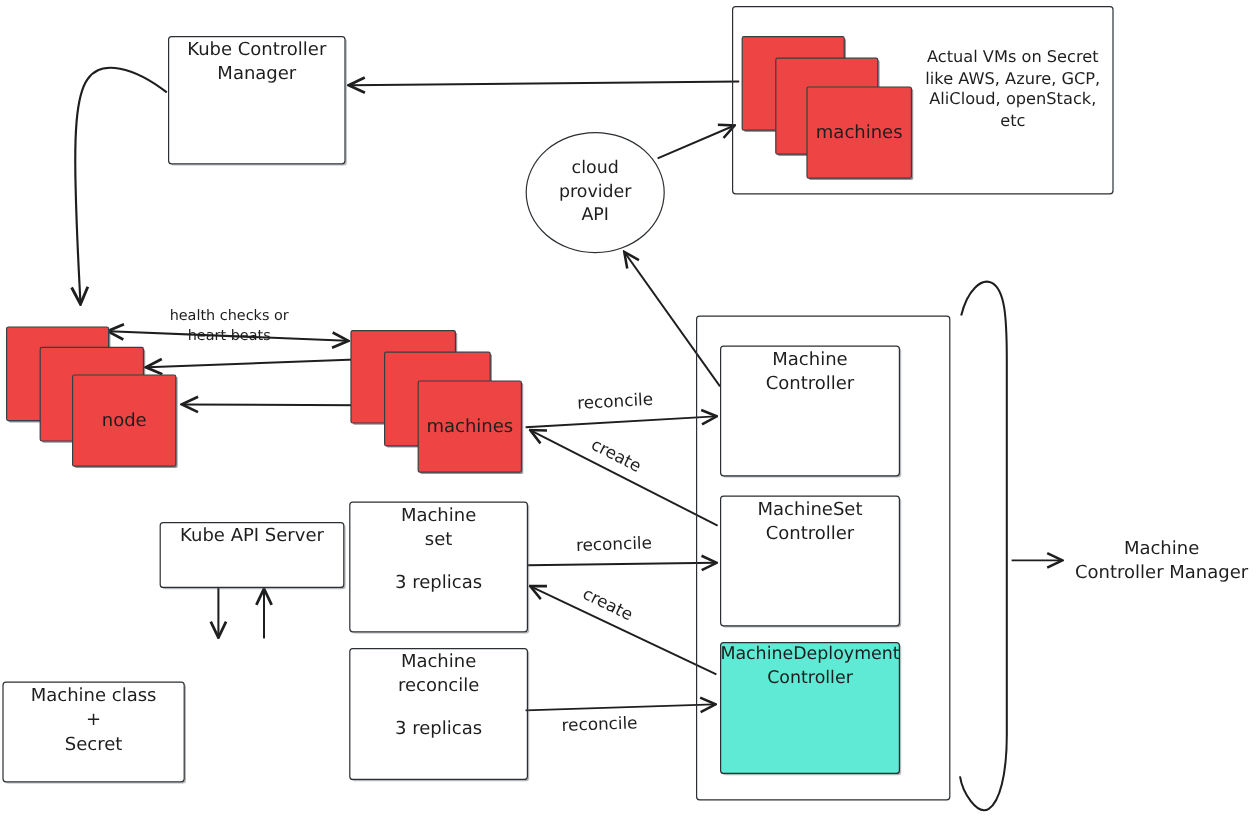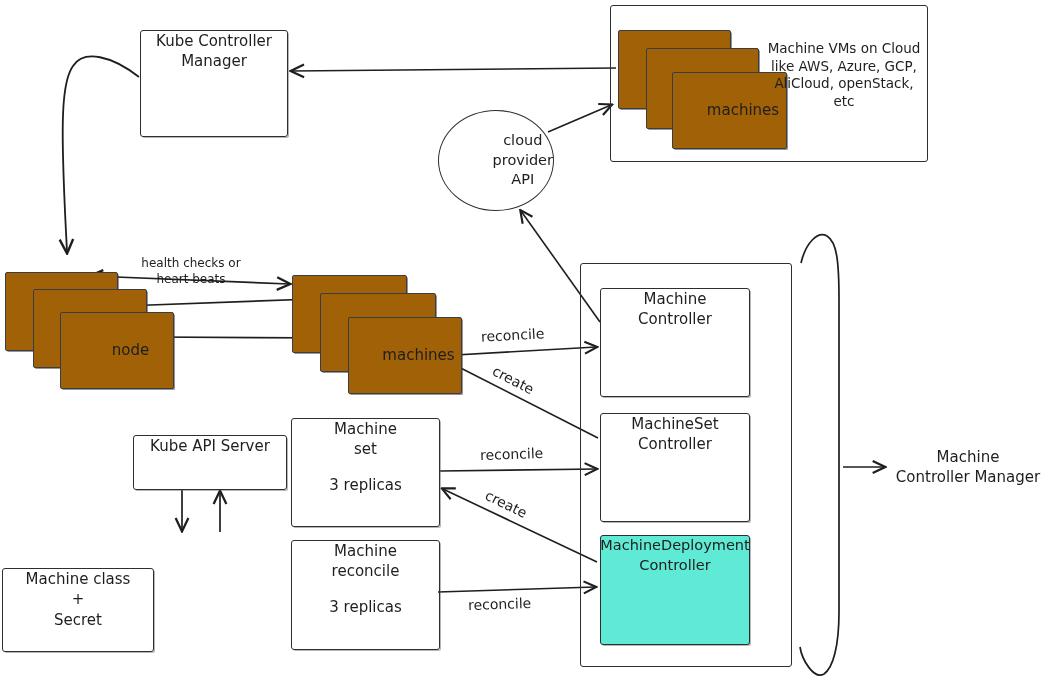--- a/index.html
+++ b/index.html
@@ -3,26 +3,26 @@
 <meta charset="utf-8">
 <style>
   html,body{margin:0;padding:0;background:#ffffff;}
   #canvas{position:relative;width:1049px;height:688px;background:#ffffff;overflow:hidden;
           font-family:"DejaVu Sans",sans-serif;color:#1e1e1e;}
   svg.wires{position:absolute;left:0;top:0;width:1049px;height:688px;}
   .box{position:absolute;border:1.7px solid #2b2f33;border-radius:3px;background:transparent;
        display:flex;align-items:flex-start;justify-content:center;text-align:center;
        box-shadow:1.5px 1.5px 0 -0.5px rgba(90,95,100,.45);}
   .lbl{font-size:15px;line-height:1.35;}
-  .sq{position:absolute;background:#a16207;border:1.8px solid #383e44;border-radius:2px;
+  .sq{position:absolute;background:#ef4444;border:1.8px solid #383e44;border-radius:2px;
       display:flex;align-items:center;justify-content:center;
-      box-shadow:1.5px 1.5px 0 -0.5px rgba(60,64,68,.55);padding-left:27px;}
+      box-shadow:1.5px 1.5px 0 -0.5px rgba(60,64,68,.55);}
   .sq .lbl{font-size:15px;}
   .circle{position:absolute;border:1.8px solid #2b2f33;border-radius:50%;background:#fff;
-          display:flex;align-items:center;justify-content:flex-end;text-align:center;}
+          display:flex;align-items:center;justify-content:center;text-align:center;}
   .note{position:absolute;font-size:13.5px;line-height:1.3;text-align:center;}
   .edge-label{position:absolute;font-size:14px;white-space:nowrap;}
   .free-label{position:absolute;font-size:15px;line-height:1.3;text-align:center;}
   .replicas{margin-top:15px;font-size:15px;}
   .nowrap{white-space:nowrap;}
 </style>
 </head>
 <body>
 
 <div id="canvas">
@@ -60,21 +60,21 @@
     <div class="lbl" style="padding:0 12px;">Kube Controller Manager</div>
   </div>
 
   <div class="box" style="left:610px;top:5px;width:316px;height:155px;box-shadow:none;"></div>
   <div class="sq" style="left:618px;top:30px;width:84px;height:77px;"></div>
   <div class="sq" style="left:646px;top:48px;width:84px;height:79px;"></div>
   <div class="sq" style="left:672px;top:72px;width:86px;height:75px;">
     <span class="lbl">machines</span>
   </div>
   <div class="note" style="left:763px;top:40px;width:162px;">
-    <span>Machine VMs on Cloud</span><br>
+    <span>Actual VMs on Secret</span><br>
     <span>like AWS, Azure, GCP,</span><br>
     <span>AliCloud, openStack, etc</span>
   </div>
 
   <div class="circle" style="left:438px;top:110px;width:114px;height:99px;">
     <div class="lbl" style="font-size:14.5px;">
       <span>cloud</span><br>
       <span>provider</span><br>
       <span>API</span>
     </div>

